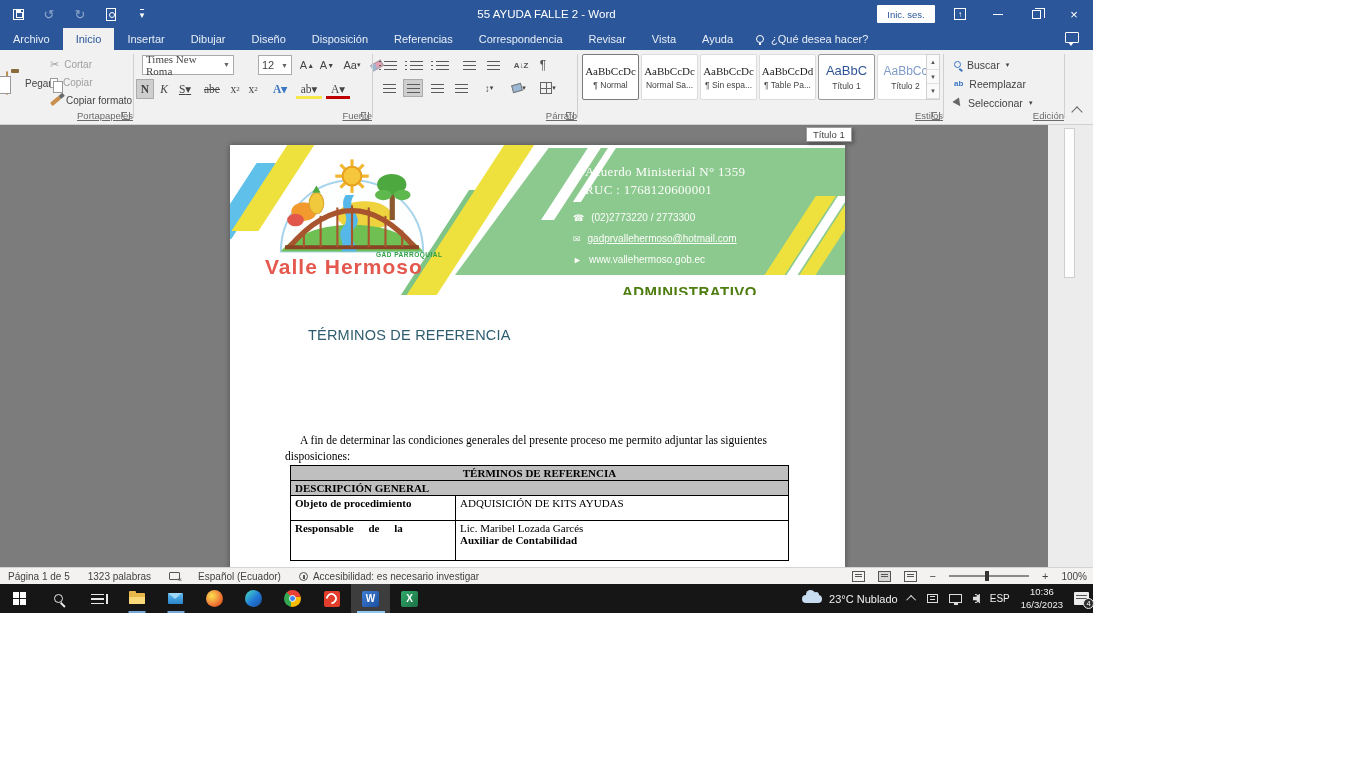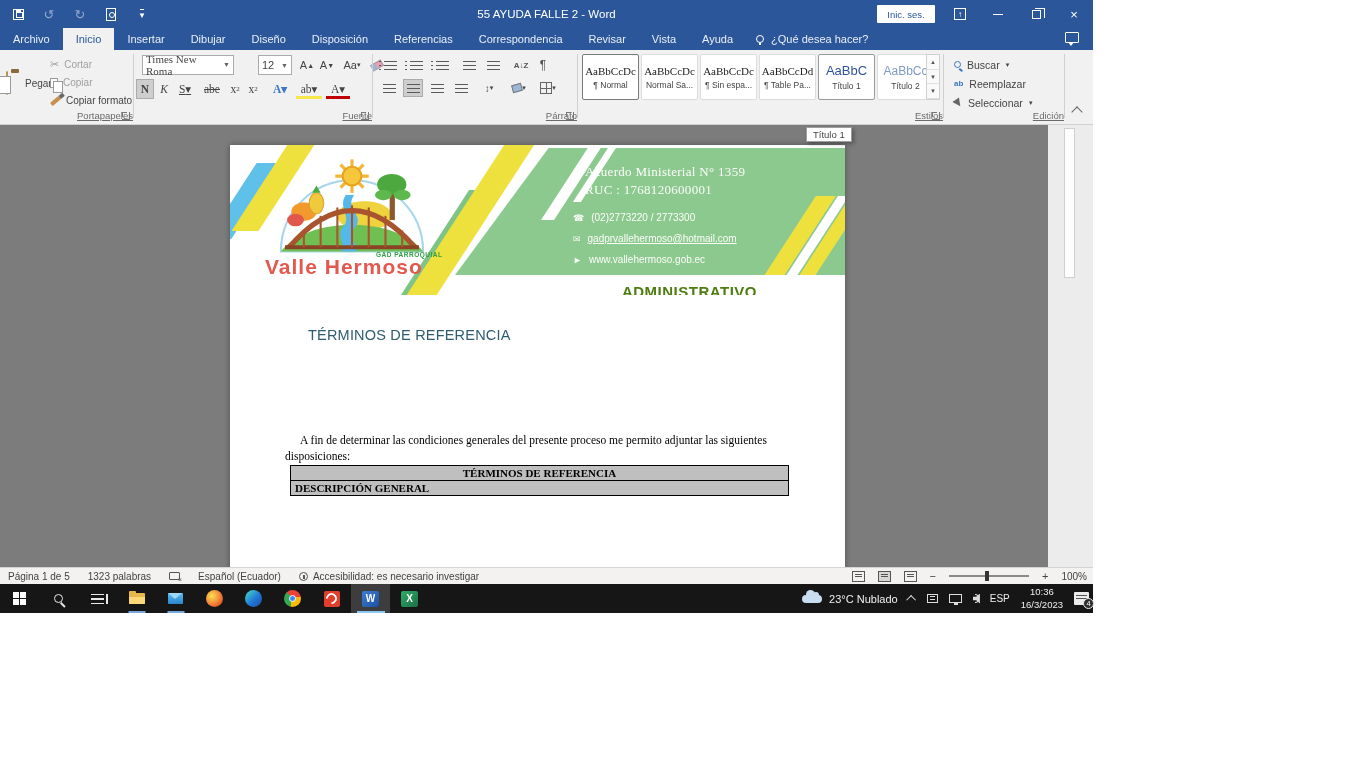--- a/index.html
+++ b/index.html
@@ -495,20 +495,31 @@
       <div class="doc-intro">A fin de determinar las condiciones generales del presente proceso me permito adjuntar las siguientes disposiciones:</div>
 
       <table class="doc-table">
         <tbody>
               <tr class="tr-head">
           <td colspan="2">TÉRMINOS DE REFERENCIA</td>
         </tr>
         <tr class="tr-sec">
           <td colspan="2">DESCRIPCIÓN GENERAL</td>
         </tr>
+        <tr class="row-obj">
+          <td class="c-label">Objeto de procedimiento</td>
+          <td>ADQUISICIÓN DE KITS AYUDAS</td>
+        </tr>
+        <tr>
+          <td class="c-label just" style="height:40px;">Responsable de la</td>
+          <td>
+            <div>Lic. Maribel Lozada Garcés</div>
+            <div style="font-weight:bold;">Auxiliar de Contabilidad</div>
+          </td>
+        </tr>
       </tbody>
           </table>
     </div>
     <div class="vscroll">
       <div class="thumb"></div>
     </div>
   </div>
 
   <div class="tooltip">Título 1</div>
 

